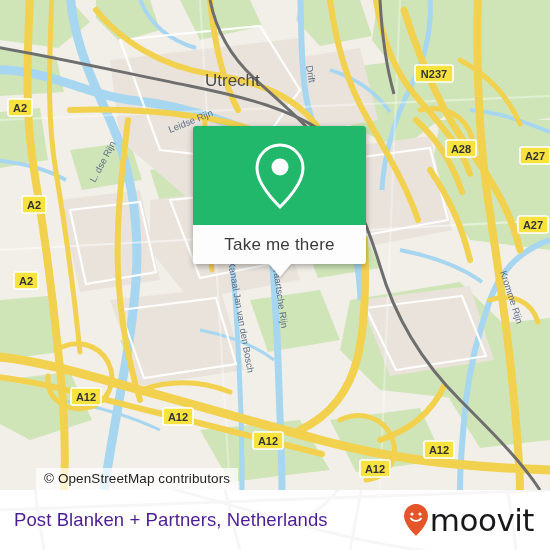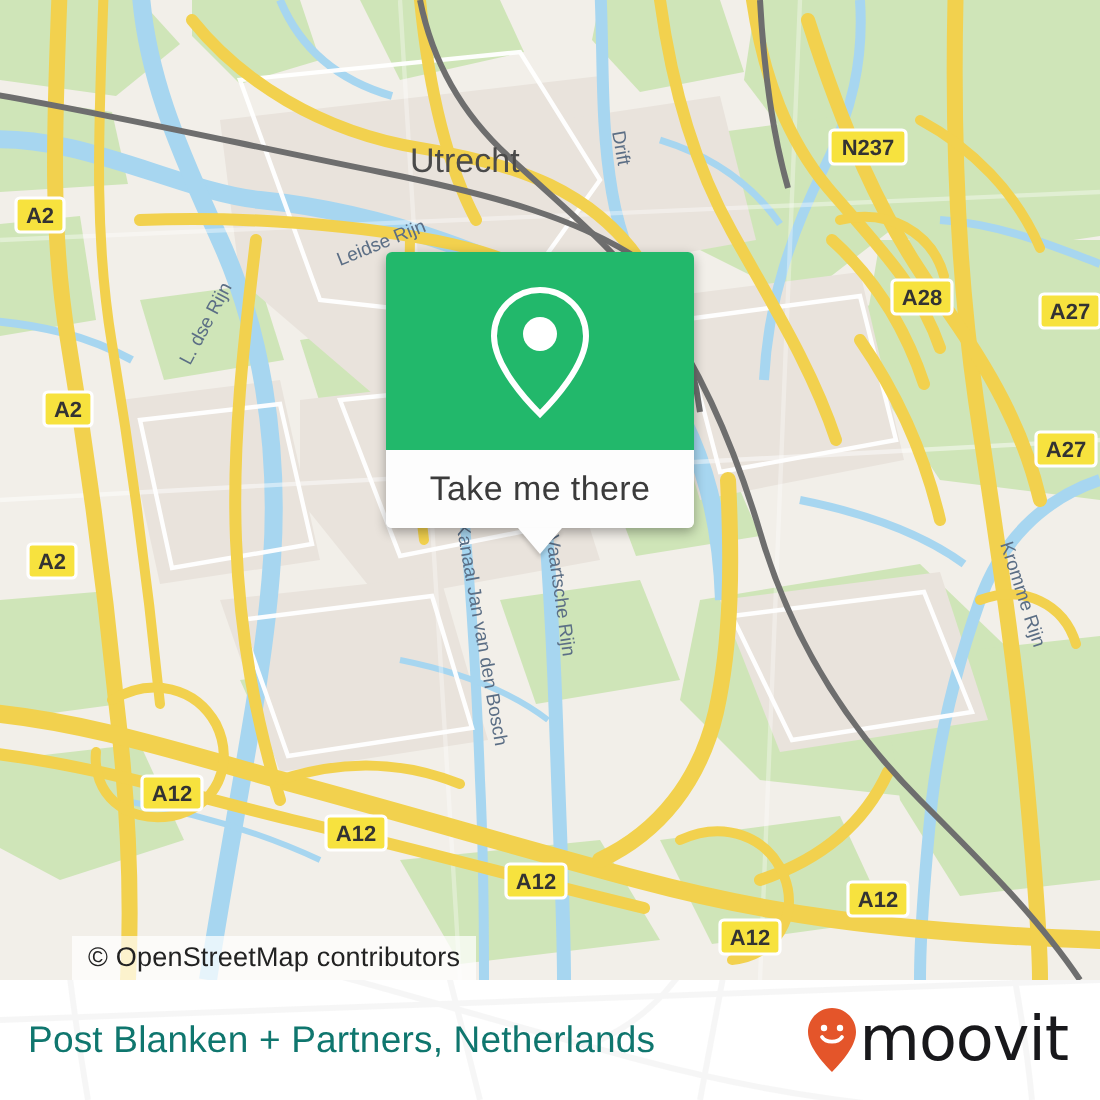--- a/index.html
+++ b/index.html
@@ -23,21 +23,21 @@
     padding:3px 8px 4px 8px;
     font-size:13.5px;color:#222;
     background:rgba(255,255,255,0.72);
     letter-spacing:.1px;
     white-space:nowrap;
     margin-left:36px;
   }
 
   
   #card{
-    position:absolute;left:193px;top:126px;width:154px;
+    position:absolute;left:193px;top:126px;width:173px;
     border-radius:3px;
     box-shadow:0 2px 6px rgba(0,0,0,.33);
     overflow:visible;
     z-index:40;
   }
   #card-top{
     height:99px;
     background:#22b86b;
     border-radius:3px 3px 0 0;
     display:flex;align-items:center;justify-content:center;
@@ -72,21 +72,21 @@
     position:absolute;left:0;top:-400px;width:550px;height:460px;
     opacity:.07;
     pointer-events:none;
   }
   #footer-inner{
     position:relative;width:550px;height:60px;
     display:flex;align-items:center;justify-content:space-between;
     padding:0 16px 0 14px;box-sizing:border-box;
   }
   #footer-title{
-    font-size:18.5px;color:#0f766e;letter-spacing:.1px;white-space:nowrap;
+    font-size:18.5px;color:#4c1d95;letter-spacing:.1px;white-space:nowrap;
   }
   #logo{display:flex;align-items:center;gap:1px;}
   #logo-word{
     font-size:31px;color:#18181b;letter-spacing:-.5px;line-height:1;
     font-family:"DejaVu Sans", sans-serif;font-weight:400;
   }
 
   
   .mlbl{font-family:"Liberation Sans",sans-serif;}
   .city{font-size:17px;fill:#4a4a4a;}

